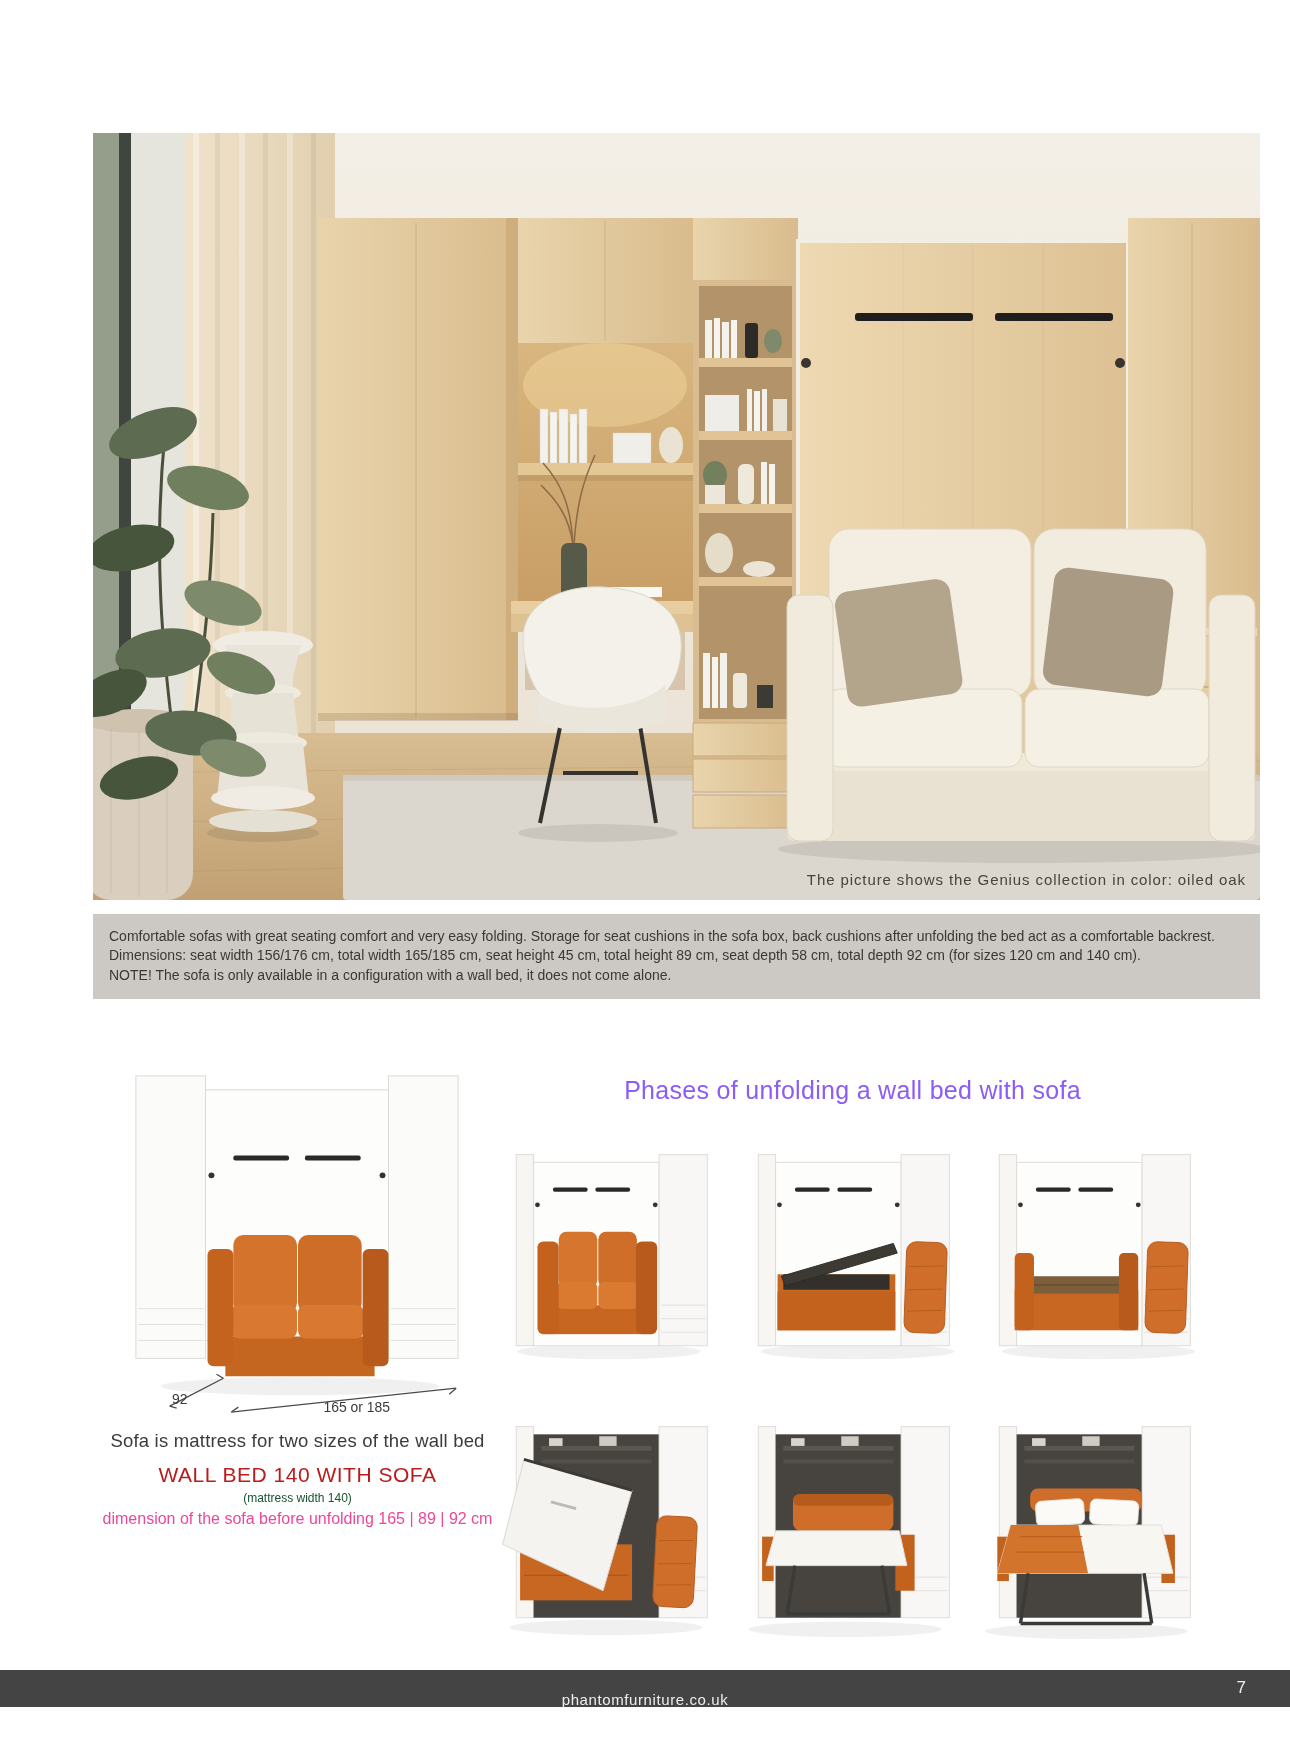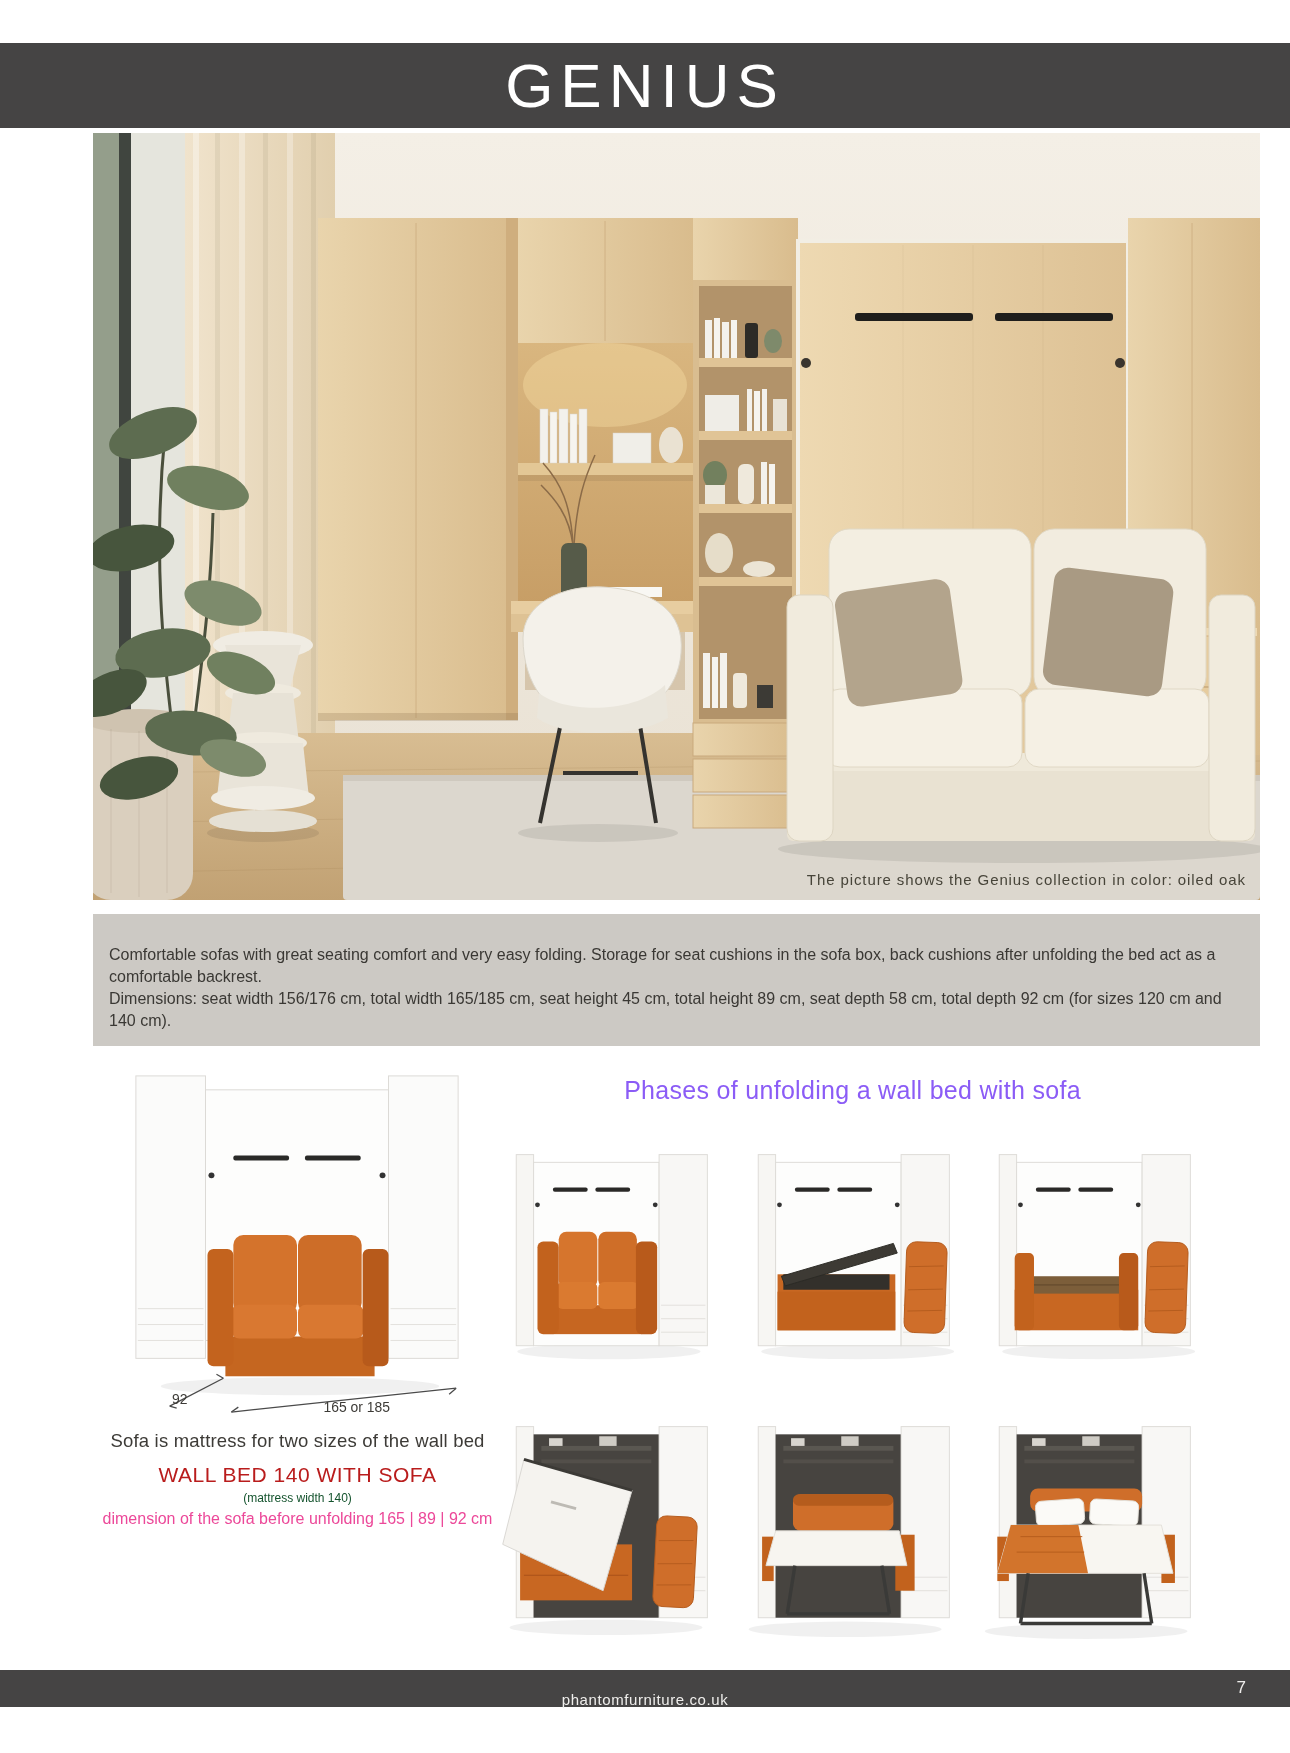--- a/index.html
+++ b/index.html
@@ -17,21 +17,21 @@
   .footer-page{position:absolute;right:44px;top:8px;color:#efeeec;font-size:17px;}
 
   
   .photo{left:93px;top:133px;width:1167px;height:767px;overflow:hidden;background:#ece5d8;}
   .photo svg{display:block;width:100%;height:100%;}
   .photo-caption{position:absolute;right:14px;bottom:12px;color:#474439;font-size:15px;
                  letter-spacing:0.9px;}
 
   
   .info-block{left:93px;top:914px;width:1167px;background:#ccc9c4;box-sizing:border-box;
-              padding:30px 16px 14px 16px;font-size:16px;line-height:1.38;color:#3a3834;}
+              padding:13px 16px 14px 16px;font-size:14px;line-height:1.38;color:#3a3834;}
   .info-block p{margin:0;}
 
   
   .product-figure{left:105px;top:1058px;width:385px;height:368px;}
   .product-figure svg{display:block;width:100%;height:100%;}
   .availability{left:100px;top:1430px;width:395px;text-align:center;font-size:18.5px;
                 color:#3d3b37;letter-spacing:0.2px;}
   .options{left:100px;top:1462px;width:395px;text-align:center;}
   .option{margin-bottom:17px;}
   .option-title{font-size:21px;color:#b91c1c;letter-spacing:0.5px;line-height:26px;}
@@ -108,23 +108,20 @@
   <g id="stack">
     <rect x="0" y="0" width="42" height="94" rx="10" fill="#cf6e2a" stroke="#b55c1e"></rect>
     <line x1="3" y1="26" x2="39" y2="24" stroke="#b55c1e"></line>
     <line x1="3" y1="50" x2="39" y2="48" stroke="#b55c1e"></line>
     <line x1="3" y1="72" x2="39" y2="70" stroke="#b55c1e"></line>
   </g>
 </svg>
 
 <div class="page">
 
-  <div class="abs header-bar">
-    <div class="header-title">GENIUS</div>
-  </div>
 
   <div class="abs photo">
     <svg viewBox="0 0 1167 767" preserveAspectRatio="none">
       <rect x="0" y="0" width="1167" height="767" fill="url(#gWall)"></rect>
 
       <g>
         <rect x="0" y="0" width="108" height="645" fill="#ccd1c6"></rect>
         <rect x="0" y="0" width="26" height="645" fill="#8e9884" opacity="0.9"></rect>
         <rect x="26" y="0" width="12" height="645" fill="#40453f"></rect>
         <rect x="38" y="0" width="70" height="645" fill="#e9e9e1" opacity="0.85"></rect>
@@ -304,20 +301,21 @@
         <ellipse cx="46" cy="645" rx="40" ry="20" fill="#47553d" transform="rotate(-14 46 645)"></ellipse>
         <ellipse cx="140" cy="625" rx="34" ry="17" fill="#7d8b6c" transform="rotate(16 140 625)"></ellipse>
       </g>
     </svg>
     <div class="photo-caption">The picture shows the Genius collection in color: oiled oak</div>
   </div>
 
   <div class="abs info-block">
     <p>Comfortable sofas with great seating comfort and very easy folding. Storage for seat cushions in the sofa box, back cushions after unfolding the bed act as a comfortable backrest.</p>
     <p>Dimensions: seat width 156/176 cm, total width 165/185 cm, seat height 45 cm, total height 89 cm, seat depth 58 cm, total depth 92 cm (for sizes 120 cm and 140 cm).</p>
+    <p>NOTE! The sofa is only available in a configuration with a wall bed, it does not come alone.</p>
   </div>
 
   <div class="abs product-figure">
     <svg viewBox="0 0 385 370">
       <ellipse cx="195" cy="330" rx="140" ry="9" fill="#000000" opacity="0.06"></ellipse>
       <g>
         <rect x="30" y="18" width="70" height="284" fill="#fbfbfa" stroke="#dddbd7"></rect>
         <rect x="284" y="18" width="70" height="284" fill="#fbfbfa" stroke="#dddbd7"></rect>
         <line x1="32" y1="252" x2="98" y2="252" stroke="#e3e1dd"></line>
         <line x1="32" y1="268" x2="98" y2="268" stroke="#e3e1dd"></line>

